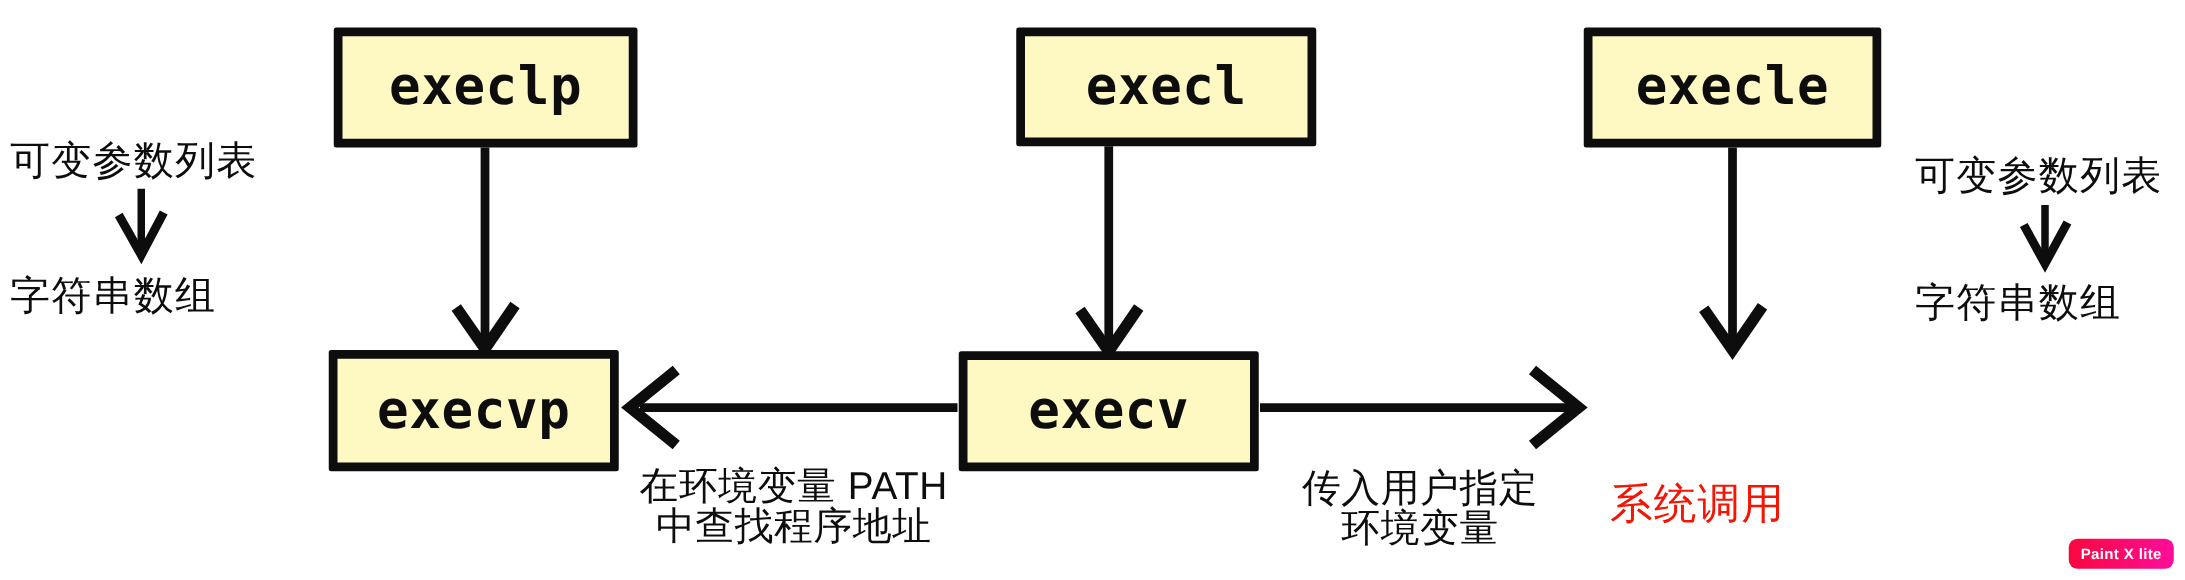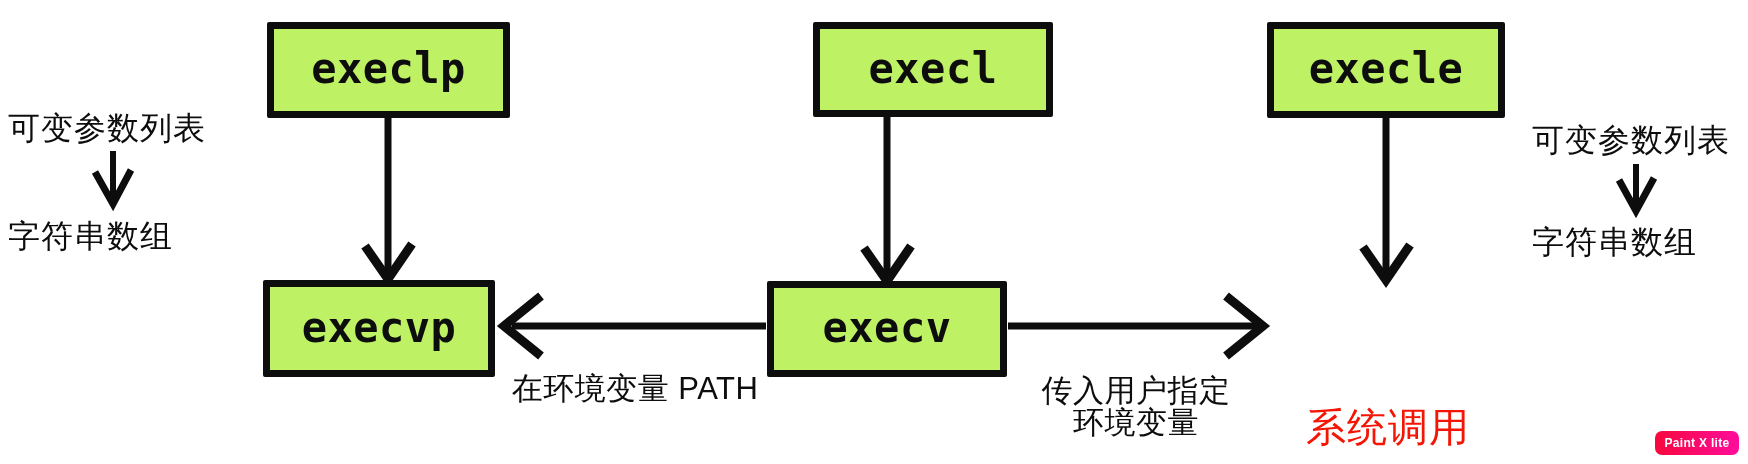--- a/index.html
+++ b/index.html
@@ -25,21 +25,21 @@
     width: 1748px; height: 464px;
     pointer-events: none;
   }
   .arrows line, .arrows path {
     stroke: var(--line, #0d0d0d);
     fill: none;
   }
   .node {
     position: absolute;
     border: 7px solid var(--line, #0d0d0d);
-    background: #bef264;
+    background: #fef9c3;
     border-radius: 2px;
     display: flex;
     align-items: center;
     justify-content: center;
   }
   .node .node-label {
     font-family: "DejaVu Sans Mono", "Liberation Mono", monospace;
     font-weight: bold;
     font-size: 42px;
     letter-spacing: 0.5px;
@@ -78,23 +78,22 @@
     font-size: 31px;
     line-height: 32px;
     letter-spacing: 0.5px;
     white-space: nowrap;
   }
   .edge-label-path { left: 465px;  top: 373px; width: 340px; }
   .edge-label-env  { left: 1016px; top: 375px; width: 240px; }
 
   .syscall-label {
     position: absolute;
-    left: 1288px; top: 400px; width: 200px;
-    text-align: center;
-    font-size: 40px;
+    left: 1288px; top: 380px; width: 200px;
+    font-size: 34px;
     letter-spacing: 1px;
     color: var(--highlight-red, #f41505);
     white-space: nowrap;
   }
   .watermark-badge {
     position: absolute;
     left: 1655px; top: 431px;
     width: 84px; height: 24px;
     border-radius: 7px;
     background: linear-gradient(90deg, var(--badge-gradient-start, #f8073e), var(--badge-gradient-end, #ff0d9b));
@@ -168,20 +167,21 @@
     <span class="node-label">execv</span>
   </div>
 
   <div class="ann ann-left-top">可变参数列表</div>
   <div class="ann ann-left-bottom">字符串数组</div>
   <div class="ann ann-right-top">可变参数列表</div>
   <div class="ann ann-right-bottom">字符串数组</div>
 
   <div class="edge-label edge-label-path">
     <div>在环境变量 PATH</div>
+    <div>中查找程序地址</div>
   </div>
   <div class="edge-label edge-label-env">
     <div>传入用户指定</div>
     <div>环境变量</div>
   </div>
 
   <div class="syscall-label">系统调用</div>
 
   <div class="watermark-badge">Paint X lite</div>
 

